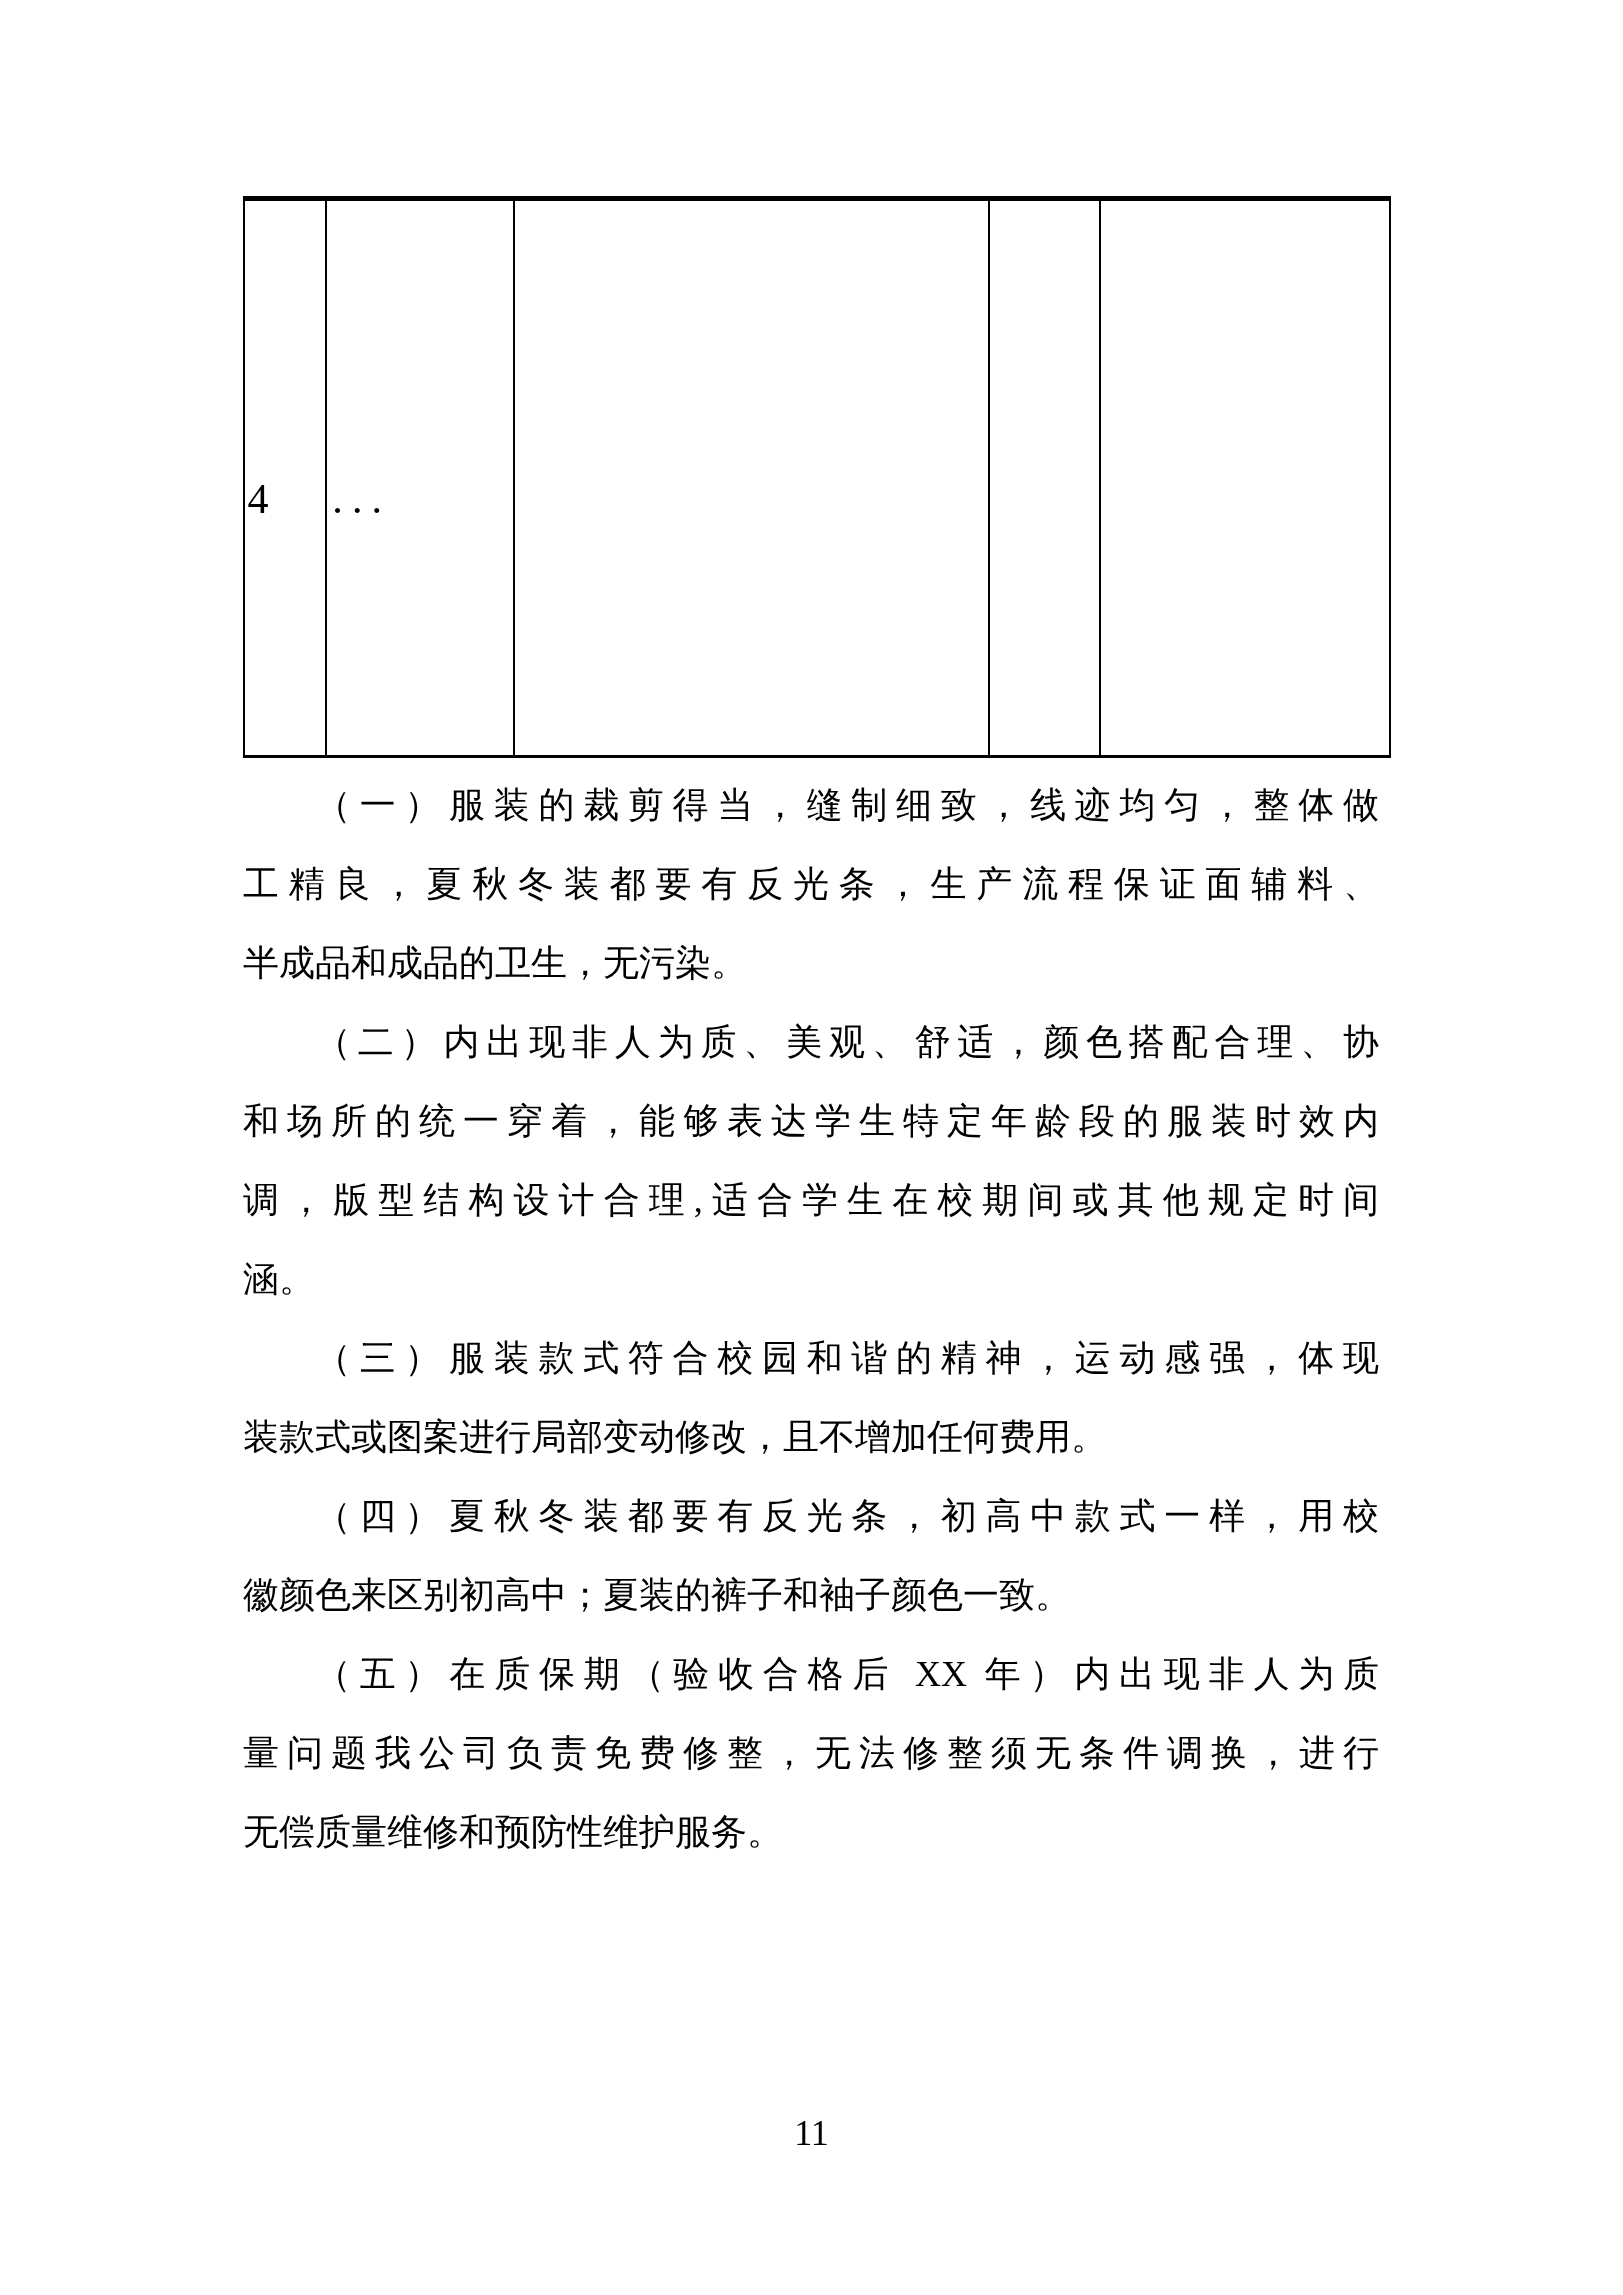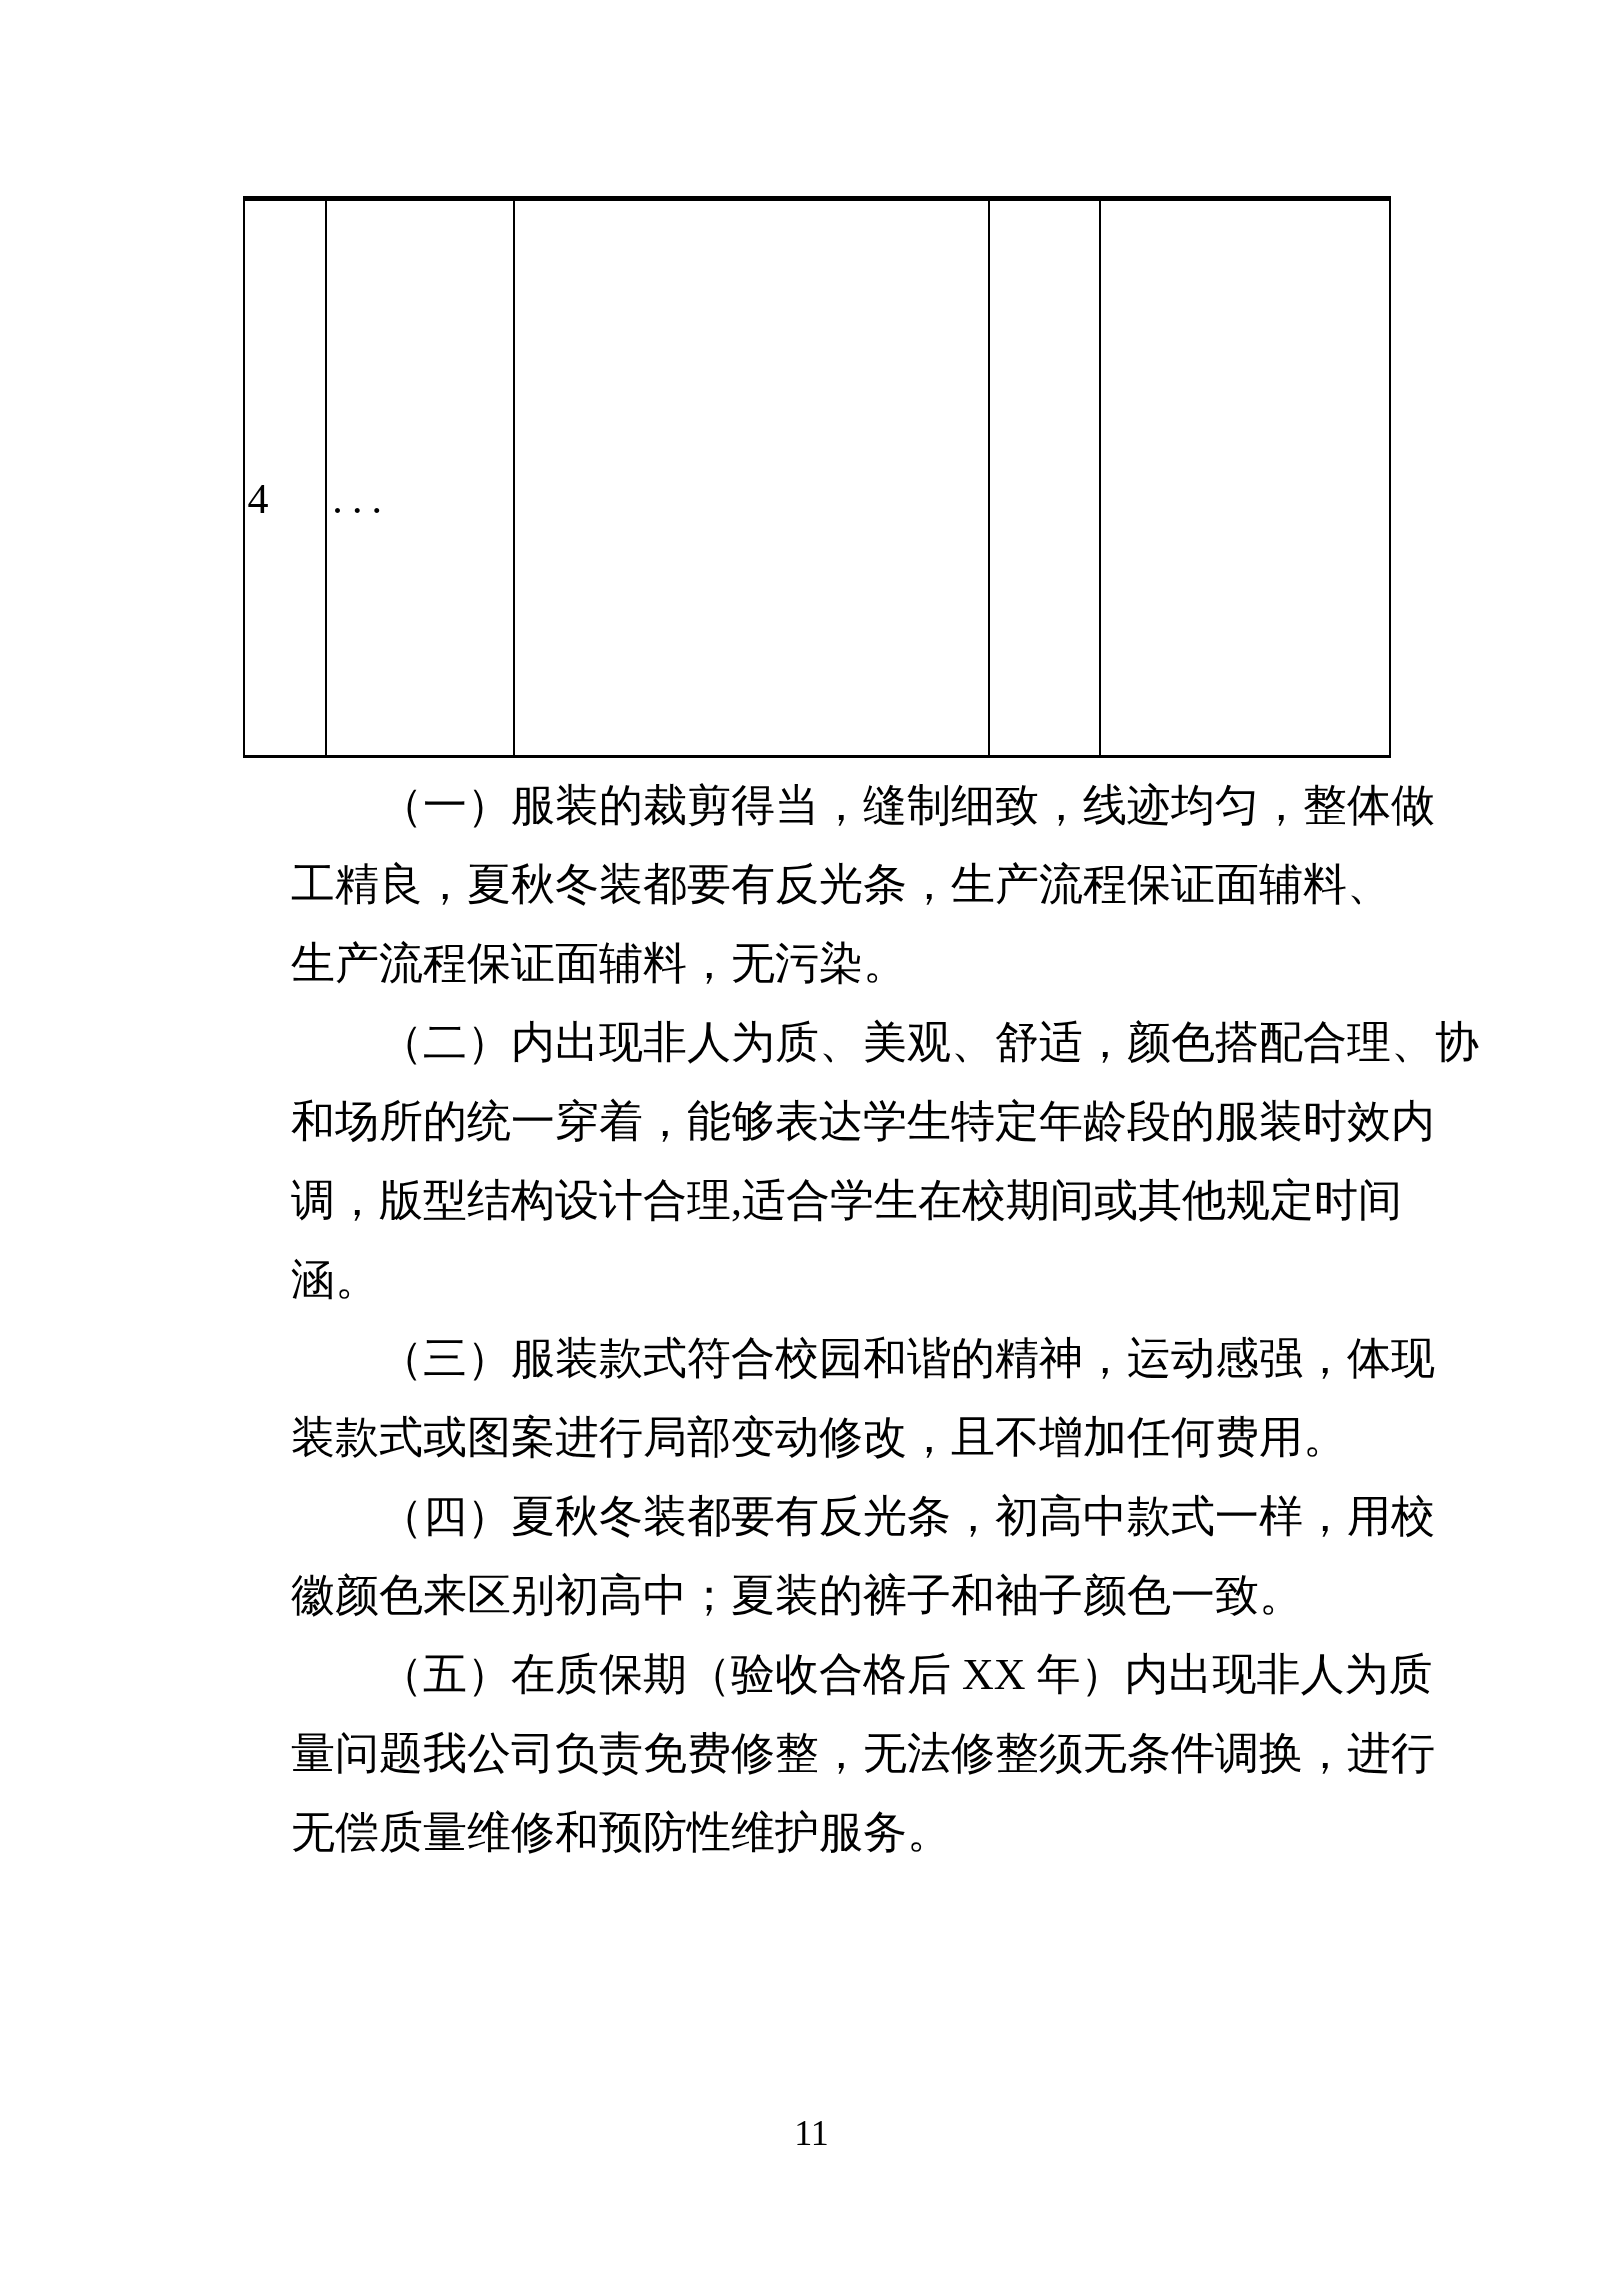--- a/index.html
+++ b/index.html
@@ -57,26 +57,25 @@
   
   .text-block {
     position: absolute;
     left: 243px;
     top: 766px;
     width: 1136px;
   }
   .line {
     height: 79px;
     line-height: 79px;
-    font-size: 44px;
+    font-size: 36px;
     white-space: nowrap;
     text-align: justify;
     text-align-last: justify;
     text-justify: inter-character;
-    margin-left: 48px;
   }
   .line.first { text-indent: 2em; }
   .line.last {
     text-align: left;
     text-align-last: left;
   }
 
   
   .page-num {
     position: absolute;
@@ -109,21 +108,21 @@
     <div class="col col-5">
       <div class="cell-text"></div>
     </div>
   </div>
 
   <div class="text-block">
 
     <div class="para">
       <div class="line first">（一）服装的裁剪得当，缝制细致，线迹均匀，整体做</div>
       <div class="line">工精良，夏秋冬装都要有反光条，生产流程保证面辅料、</div>
-      <div class="line last">生产流程保证面辅料，无污染。</div>
+      <div class="line last">半成品和成品的卫生，无污染。</div>
     </div>
 
     <div class="para">
       <div class="line first">（二）内出现非人为质、美观、舒适，颜色搭配合理、协</div>
       <div class="line">和场所的统一穿着，能够表达学生特定年龄段的服装时效内</div>
       <div class="line">调，版型结构设计合理,适合学生在校期间或其他规定时间</div>
       <div class="line last">涵。</div>
     </div>
 
     <div class="para">

